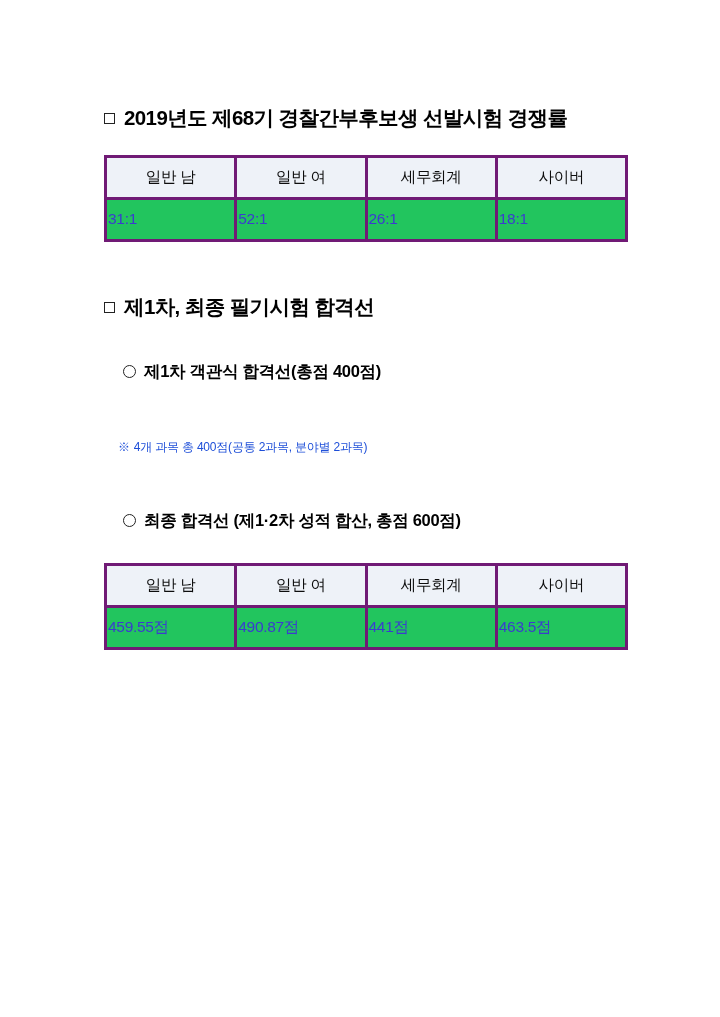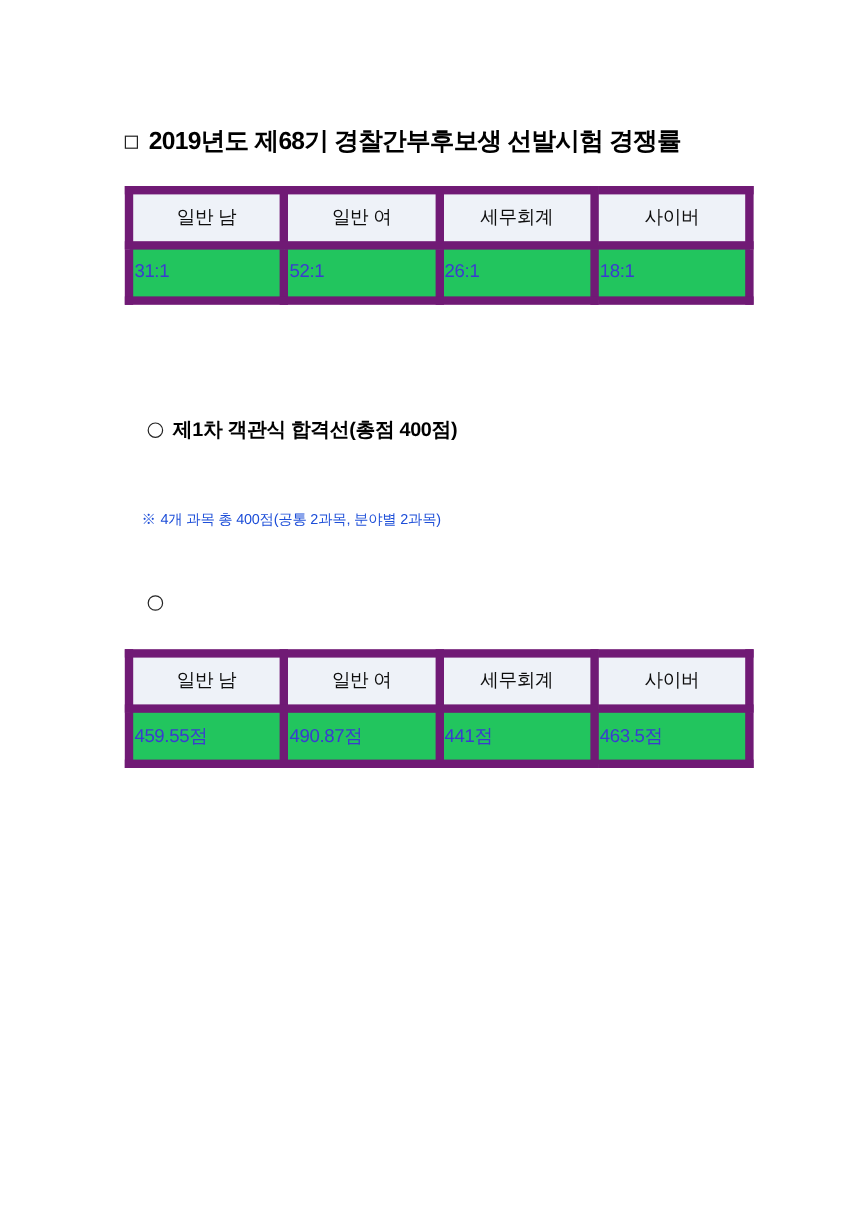--- a/index.html
+++ b/index.html
@@ -90,21 +90,21 @@
 
   
   table.doc-table {
     border-collapse: collapse;
     width: 524px;
     table-layout: fixed;
     border: 1px solid #9aa7bd;
   }
   table.doc-table th,
   table.doc-table td {
-    border: 7px solid #701a75;
+    border: 3px solid #701a75;
     vertical-align: middle;
     height: 37px;
     font-size: 15.5px;
     letter-spacing: -0.3px;
   }
   table.doc-table th {
     background: #eef2f8;
     font-weight: normal;
     color: #0d0d0d;
   }
@@ -149,20 +149,24 @@
           <td>52:1</td>
           <td>26:1</td>
           <td>18:1</td>
         </tr>
       </tbody>
     </table>
 
     <div class="gap-36"></div>
     <div class="gap-16"></div>
 
+    <div class="h-block">
+      <span class="bullet-square"></span>
+      <span class="h-text">제1차, 최종 필기시험 합격선</span>
+    </div>
 
     <div class="gap-30"></div>
 
     <div class="sub-block">
       <span class="bullet-circle"></span>
       <span class="sub-text">제1차 객관식 합격선(총점 400점)</span>
     </div>
 
     <div class="gap-20"></div>
 
@@ -171,20 +175,21 @@
 
     <div class="note">
       <span class="mark">※</span><span>4개 과목 총 400점(공통 2과목, 분야별 2과목)</span>
     </div>
 
     <div class="gap-30"></div>
     <div class="gap-12"></div>
 
     <div class="sub-block">
       <span class="bullet-circle"></span>
+      <span class="sub-text">최종 합격선 (제1·2차 성적 합산, 총점 600점)</span>
     </div>
 
     <div class="gap-20"></div>
 
     <table class="doc-table">
       <thead>
         <tr>
           <th>일반 남</th>
           <th>일반 여</th>
           <th>세무회계</th>

